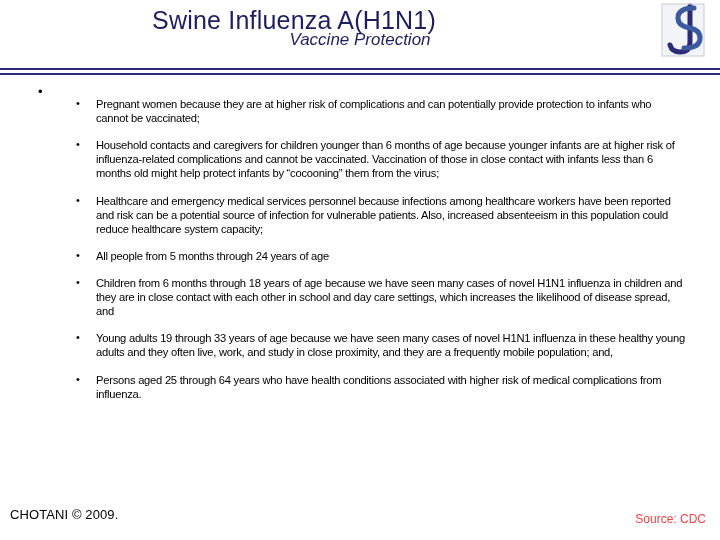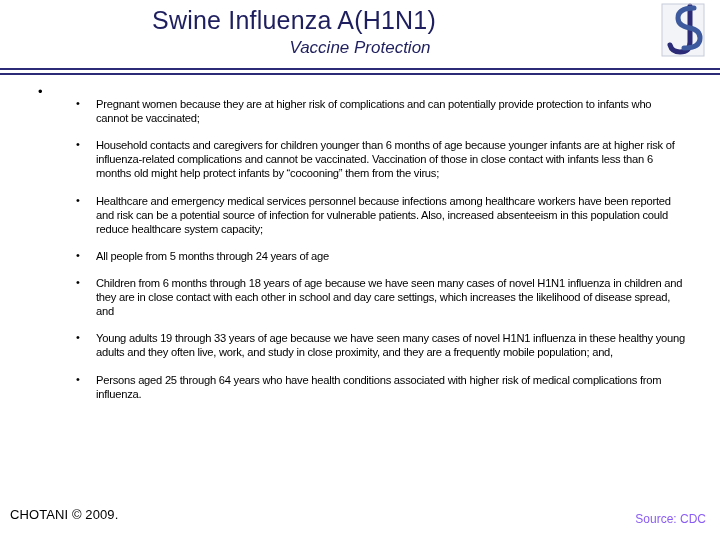--- a/index.html
+++ b/index.html
@@ -34,21 +34,21 @@
     top: 6px;
     left: 0;
     width: 588px;
     text-align: center;
     font-size: 25px;
     color: #1f1f5f;
     letter-spacing: 0.2px;
   }
   .subtitle {
     position: absolute;
-    top: 38px;
+    top: 30px;
     left: 0;
     width: 720px;
     text-align: center;
     font-size: 17px;
     font-style: italic;
     color: #1f1f5f;
   }
   .rule-top {
     position: absolute;
     top: 68px;
@@ -126,21 +126,21 @@
     bottom: 18px;
     font-size: 13px;
     color: #000000;
     letter-spacing: 0.1px;
   }
   .footer-right {
     position: absolute;
     right: 14px;
     bottom: 14px;
     font-size: 12px;
-    color: #8b5cf6;
+    color: #ef4444;
     text-align: right;
   }
 </style>
 </head>
 <body>
 
 <div class="slide">
 
   <div class="header">
     <div class="title">Swine Influenza A(H1N1)</div>

